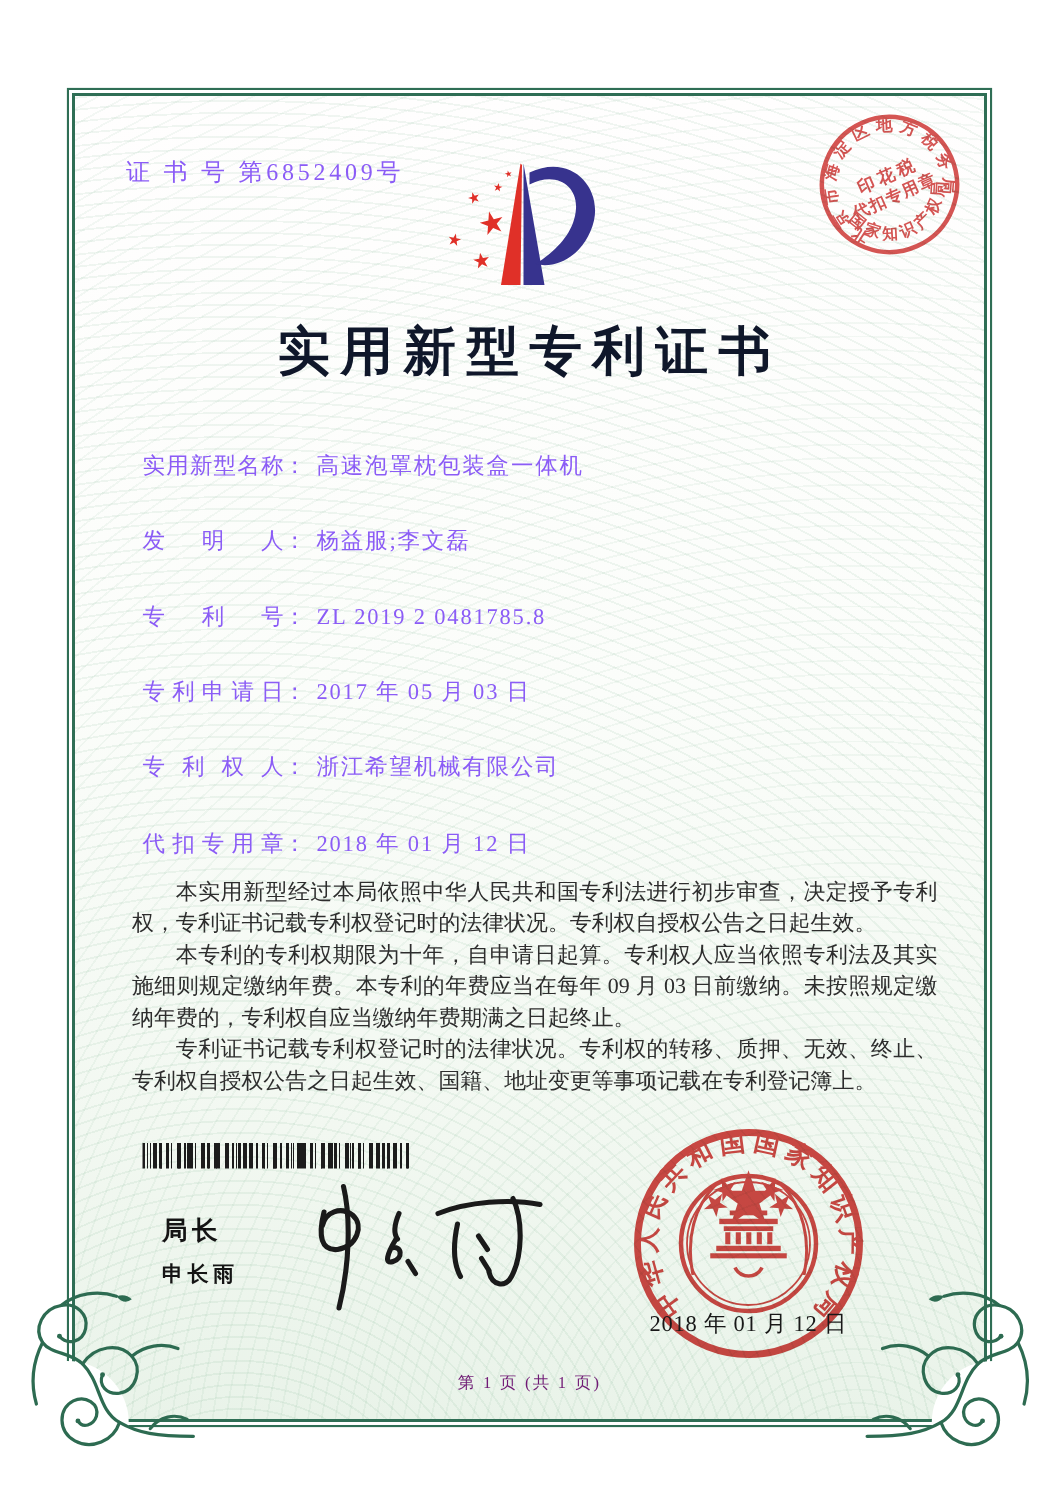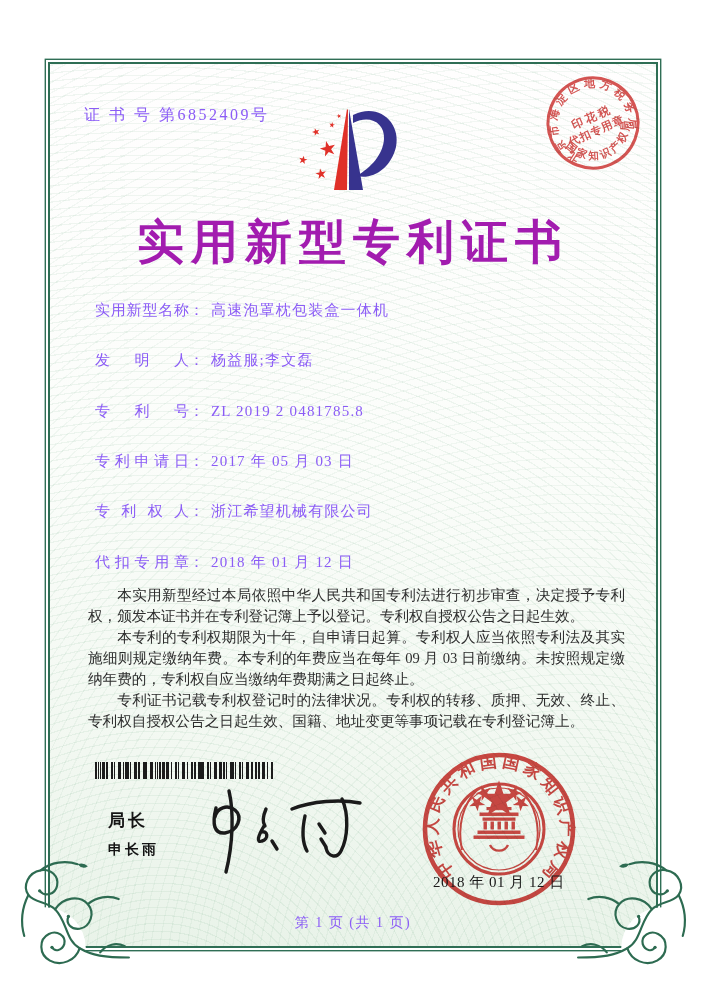--- a/index.html
+++ b/index.html
@@ -18,41 +18,41 @@
       linear-gradient(180deg,#fffefe 0%,#fbfdfa 45%,#f2f8f1 78%,#e9f3e9 100%);
     z-index:1;
   }
   .corner{position:absolute;width:118px;height:118px;z-index:2;}
   .corner.left{left:14px;top:858px;}
   .corner.right{left:575px;top:858px;transform:scaleX(-1);}
   .cert-no{position:absolute;left:84px;top:105px;font-size:16px;letter-spacing:2.5px;color:#8b5cf6;z-index:2;}
   .logo{position:absolute;left:290px;top:97px;z-index:2;}
   .title{
     position:absolute;left:48px;top:211px;width:610px;text-align:center;
-    font-size:47px;font-weight:700;letter-spacing:7px;color:#a21caf;z-index:2;
+    font-size:35px;font-weight:700;letter-spacing:7px;color:#0f172a;z-index:2;
   }
   .frow{position:absolute;left:95px;font-size:15px;color:#8b5cf6;white-space:nowrap;z-index:2;}
   .flabel{display:inline-block;width:94px;text-align:justify;text-align-last:justify;}
   .fcolon{display:inline-block;margin-right:7px;}
   .fvalue{letter-spacing:1.2px;}
   .bodytext{position:absolute;left:88px;top:585px;width:537px;z-index:2;}
   .bodytext p{margin:0;text-indent:2em;font-size:14.6px;line-height:21px;text-align:justify;color:#2d2d2d;}
   .barcode{
     position:absolute;left:95px;top:762px;width:178px;height:17px;z-index:2;
     background:
       repeating-linear-gradient(90deg,#1c1c1c 0 2px,rgba(0,0,0,0) 2px 3px,#1c1c1c 3px 4px,rgba(0,0,0,0) 4px 7px,#1c1c1c 7px 10px,rgba(0,0,0,0) 10px 12px,#1c1c1c 12px 13px,rgba(0,0,0,0) 13px 16px),
       repeating-linear-gradient(90deg,rgba(0,0,0,0) 0 5px,#1c1c1c 5px 6px,rgba(0,0,0,0) 6px 11px,#1c1c1c 11px 13px,rgba(0,0,0,0) 13px 19px);
   }
   .signer-title{position:absolute;left:108px;top:809px;font-size:17px;font-weight:600;color:#141414;letter-spacing:3px;z-index:2;}
   .signer-name{position:absolute;left:108px;top:841px;font-size:14px;font-weight:600;color:#141414;letter-spacing:3px;z-index:2;}
   .signature{position:absolute;left:192px;top:786px;z-index:3;}
   .issue-stamp{position:absolute;left:420px;top:750px;opacity:0.88;mix-blend-mode:multiply;z-index:4;}
   .issue-date{position:absolute;left:433px;top:873px;font-size:15px;letter-spacing:0.5px;color:#181818;z-index:5;}
   .tax-stamp{position:absolute;left:541px;top:71px;transform:rotate(-24deg);opacity:0.82;mix-blend-mode:multiply;z-index:4;}
-  .footer{position:absolute;left:48px;top:914px;width:610px;text-align:center;font-size:14px;letter-spacing:1.5px;color:#8b5cf6;z-index:2;}
+  .footer{position:absolute;left:48px;top:914px;width:610px;text-align:center;font-size:11px;letter-spacing:1.5px;color:#701a75;z-index:2;}
   svg text{font-family:"Liberation Serif","DejaVu Serif",serif;}
 </style>
 </head>
 <body>
 
 <div class="page">
 
   <svg width="0" height="0" style="position:absolute" aria-hidden="true">
     <defs>
       <polygon id="star5" points="0,-1 0.225,-0.31 0.951,-0.309 0.363,0.118 0.588,0.809 0,0.382 -0.588,0.809 -0.363,0.118 -0.951,-0.309 -0.225,-0.31"></polygon>
@@ -149,21 +149,21 @@
     <span class="flabel">专利申请日</span><span class="fcolon">：</span><span class="fvalue">2017 年 05 月 03 日</span>
   </div>
   <div class="frow" style="top:502px">
     <span class="flabel">专利权人</span><span class="fcolon">：</span><span class="fvalue">浙江希望机械有限公司</span>
   </div>
   <div class="frow" style="top:553px">
     <span class="flabel">代扣专用章</span><span class="fcolon">：</span><span class="fvalue">2018 年 01 月 12 日</span>
   </div>
 
   <div class="bodytext">
-    <p>本实用新型经过本局依照中华人民共和国专利法进行初步审查，决定授予专利权，颁发本证书并在专利登记簿上予以登记。专利权自授权公告之日起生效。</p>
+    <p>本实用新型经过本局依照中华人民共和国专利法进行初步审查，决定授予专利权，专利证书记载专利权登记时的法律状况。专利权自授权公告之日起生效。</p>
     <p>本专利的专利权期限为十年，自申请日起算。专利权人应当依照专利法及其实施细则规定缴纳年费。本专利的年费应当在每年 09 月 03 日前缴纳。未按照规定缴纳年费的，专利权自应当缴纳年费期满之日起终止。</p>
     <p>专利证书记载专利权登记时的法律状况。专利权的转移、质押、无效、终止、专利权自授权公告之日起生效、国籍、地址变更等事项记载在专利登记簿上。</p>
   </div>
 
   <div class="barcode"></div>
 
   <div class="signer-title">局长</div>
   <div class="signer-name">申长雨</div>
 
   <svg class="signature" width="185" height="92" viewBox="0 0 185 92">

